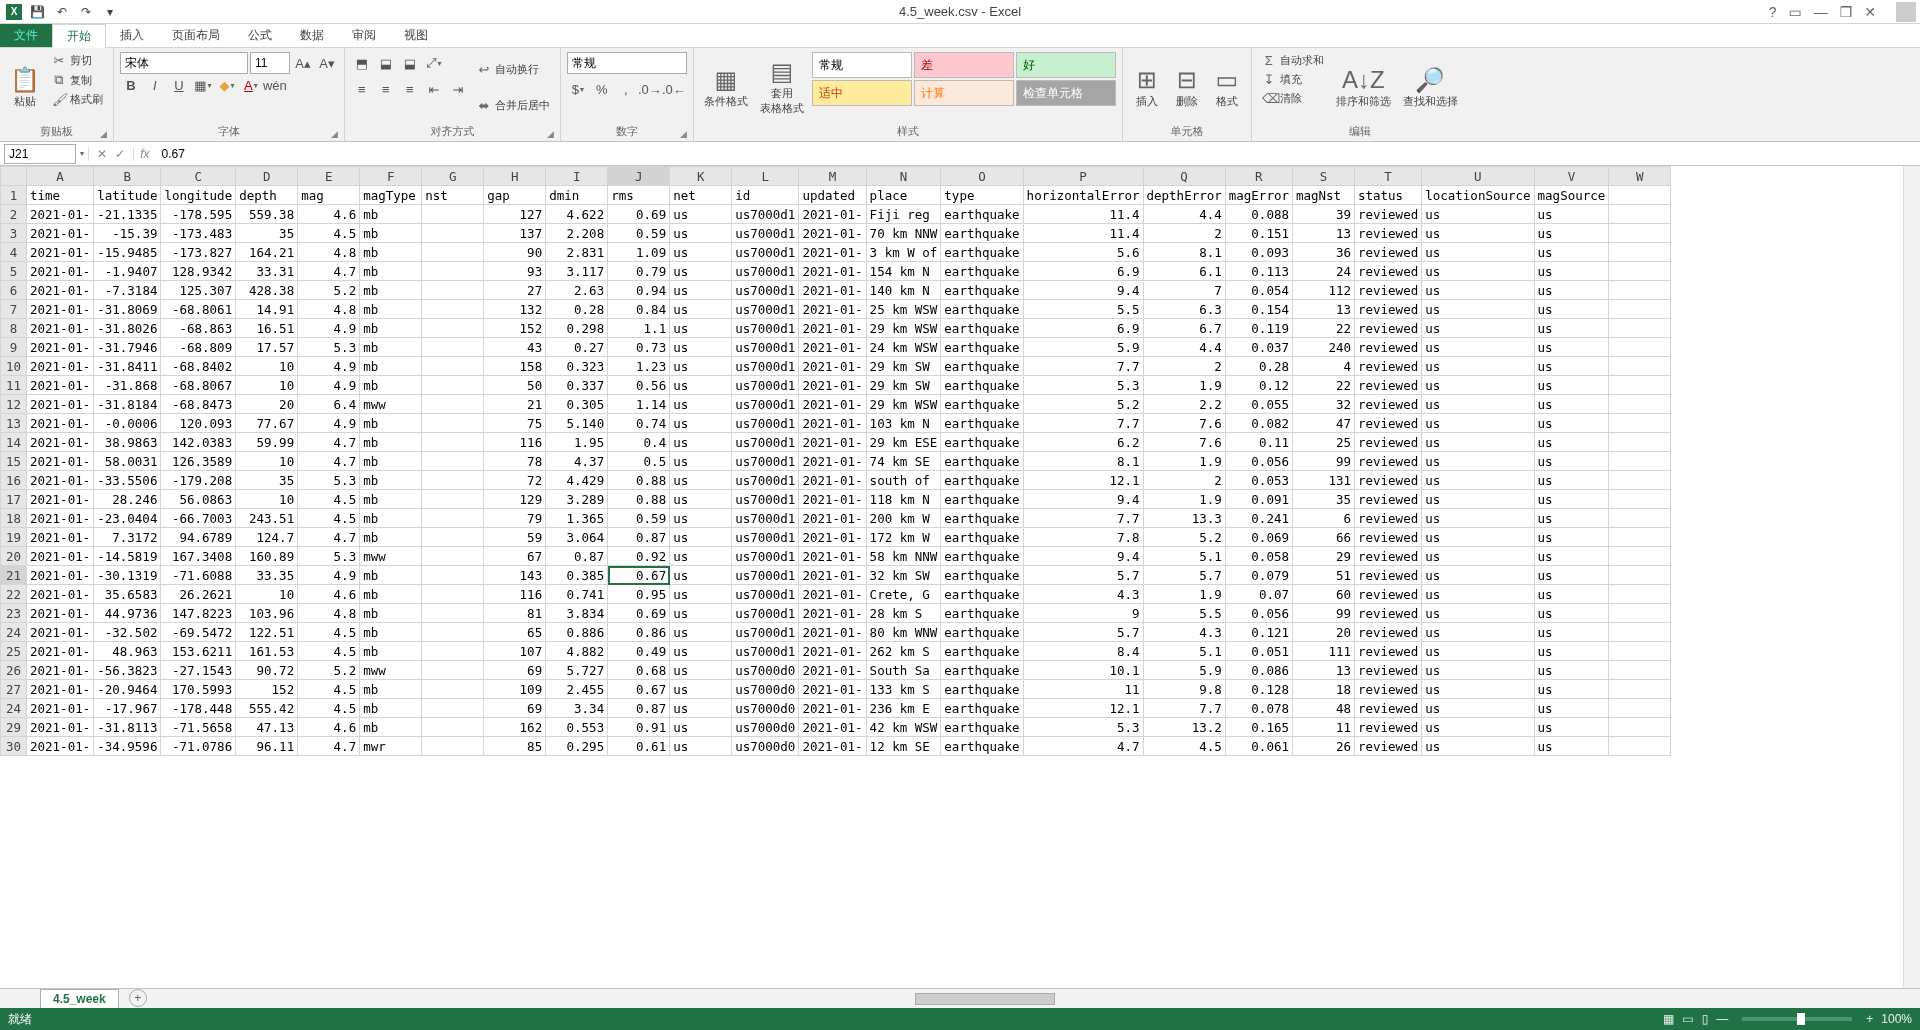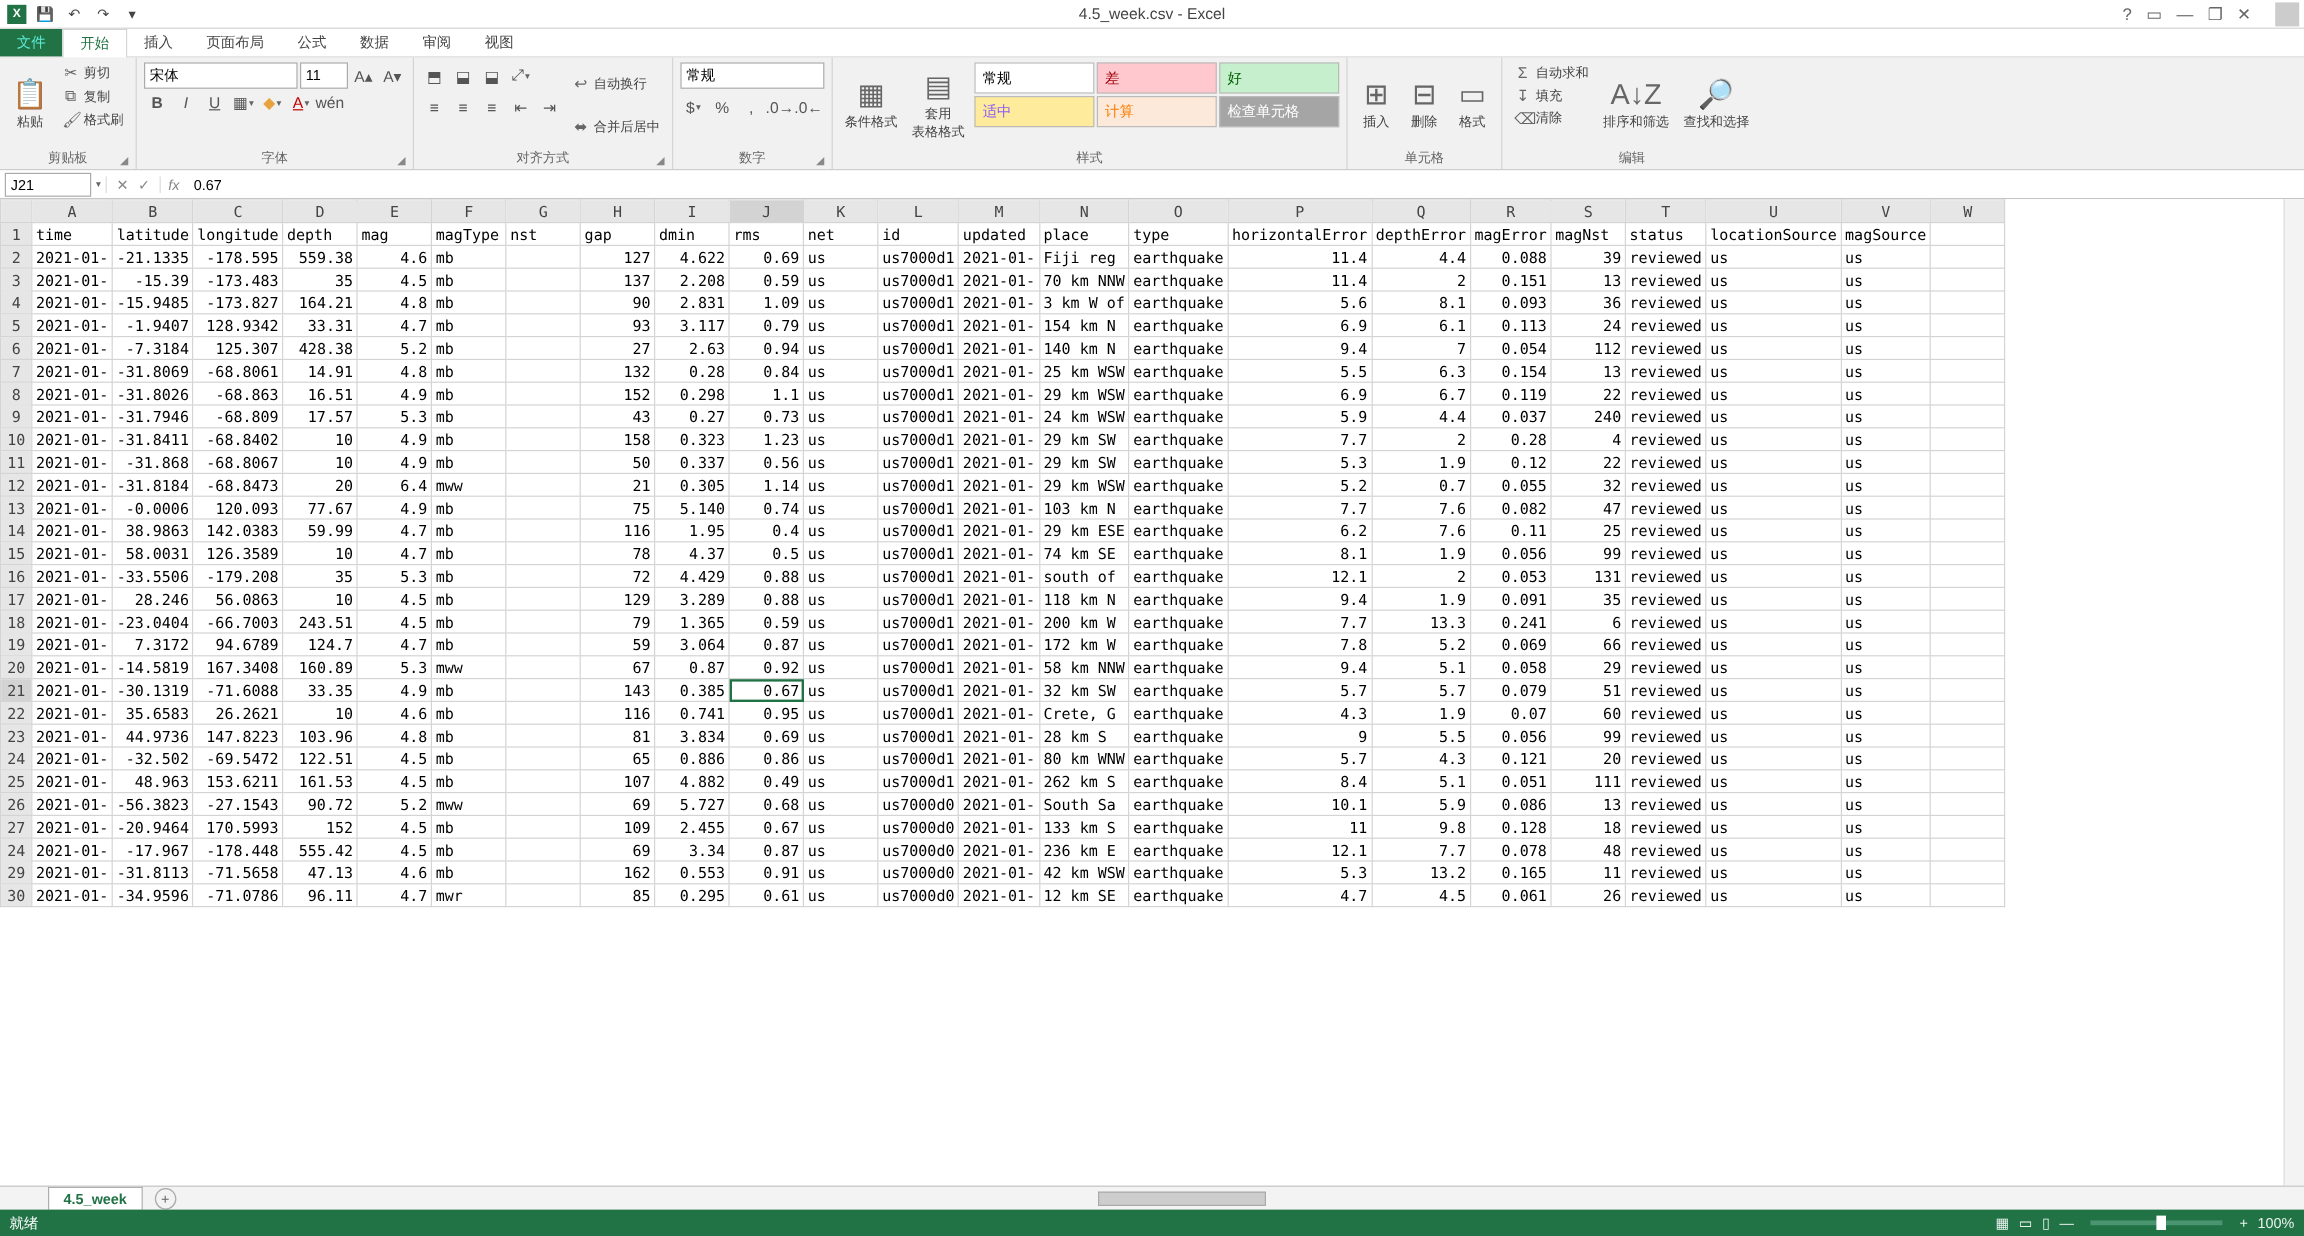--- a/index.html
+++ b/index.html
@@ -39,21 +39,21 @@
 .font-name { width: 128px; }
 .font-size { width: 40px; }
 .icon-btn { width: 22px; height: 22px; display: flex; align-items: center; justify-content: center; cursor: pointer; color: #555; font-size: 13px; }
 .icon-btn.drop::after { content: "▾"; font-size: 8px; margin-left: 1px; color: #666; }
 
 .style-gallery { display: grid; grid-template-columns: 100px 100px 100px; grid-template-rows: 26px 26px; gap: 2px; }
 .style-cell { border: 1px solid #bbb; display: flex; align-items: center; padding: 0 6px; font-size: 12px; cursor: pointer; }
 .sc-normal { background: #fff; }
 .sc-bad { background: #ffc7ce; color: #9c0006; }
 .sc-good { background: #c6efce; color: #006100; }
-.sc-mid { background: #ffeb9c; color: #8b5cf6; }
+.sc-mid { background: #ffeb9c; color: #c2410c; }
 .sc-calc { background: #fde9d9; color: #fa7d00; }
 .sc-check { background: #a5a5a5; color: #fff; }
 
 
 .formula-bar { height: 24px; border-bottom: 1px solid #c5c5c5; display: flex; align-items: center; background: #fff; }
 .namebox { width: 72px; height: 20px; border: 1px solid #ababab; margin: 0 4px; padding: 0 4px; font-size: 12px; background: #fff; }
 .namebox-drop { font-size: 8px; color: #666; padding-right: 4px; cursor: pointer; }
 .fx-btns { display: flex; gap: 8px; padding: 0 8px; border-left: 1px solid #ddd; border-right: 1px solid #ddd; color: #888; }
 .fx-label { font-style: italic; color: #888; padding: 0 6px; }
 .fx-input { flex: 1; border: none; outline: none; padding: 0 6px; font-size: 12px; }
@@ -64,21 +64,21 @@
 .grid th, .grid td { border: 1px solid #d4d4d4; height: 19px; padding: 0 3px; overflow: hidden; white-space: nowrap; }
 .grid thead th { background: #e6e6e6; text-align: center; font-weight: normal; color: #444; position: sticky; top: 0; }
 .grid .rowhdr { background: #e6e6e6; text-align: center; color: #444; width: 26px; min-width: 26px; }
 .grid .corner { background: #e6e6e6; width: 26px; }
 .grid td.num { text-align: right; }
 .grid td.txt { text-align: left; }
 .grid th.sel-col, .grid td.sel-row.rowhdr { background: #d3d3d3; }
 .active-cell { outline: 2px solid #217346; outline-offset: -2px; }
 
 .hscroll-area { position: absolute; bottom: 22px; left: 0; right: 0; height: 20px; display: flex; background: #f3f3f3; border-top: 1px solid #c5c5c5; }
-.sheet-tab-area { display: flex; align-items: center; gap: 4px; padding-left: 40px; }
+.sheet-tab-area { display: flex; gap: 4px; padding-left: 40px; }
 .sheet-tab { background: #fff; border: 1px solid #aeaeae; border-bottom: none; padding: 2px 12px; font-size: 12px; color: #217346; font-weight: bold; cursor: pointer; }
 .new-sheet { width: 18px; height: 18px; border: 1px solid #aaa; border-radius: 50%; display: flex; align-items: center; justify-content: center; font-size: 12px; color: #666; cursor: pointer; margin-left: 6px; }
 .hscroll-bar { flex: 1; display: flex; align-items: center; justify-content: flex-start; padding-left: 40%; }
 .hscroll-thumb { width: 140px; height: 12px; background: #cdcdcd; border: 1px solid #aaa; }
 
 
 .statusbar { position: absolute; bottom: 0; left: 0; right: 0; height: 22px; background: #217346; color: #fff; display: flex; align-items: center; justify-content: space-between; font-size: 12px; padding: 0 8px; margin-top: 10px; }
 .statusbar .views { display: flex; gap: 8px; align-items: center; }
 .statusbar .views span { cursor: pointer; opacity: .9; }
 .zoom-slider { width: 110px; height: 4px; background: #4a9470; position: relative; margin: 0 6px; }
@@ -628,21 +628,21 @@
           <td class="txt"></td>
           <td class="num">21</td>
           <td class="num">0.305</td>
           <td class="num">1.14</td>
           <td class="txt">us</td>
           <td class="txt">us7000d1</td>
           <td class="txt">2021-01-</td>
           <td class="txt">29 km WSW</td>
           <td class="txt">earthquake</td>
           <td class="num">5.2</td>
-          <td class="num">0.7</td>
+          <td class="num">2.2</td>
           <td class="num">0.055</td>
           <td class="num">32</td>
           <td class="txt">reviewed</td>
           <td class="txt">us</td>
           <td class="txt">us</td>
           <td class="txt"></td>
         </tr>
         <tr>
           <td class="rowhdr">13</td>
           <td class="txt">2021-01-</td>

